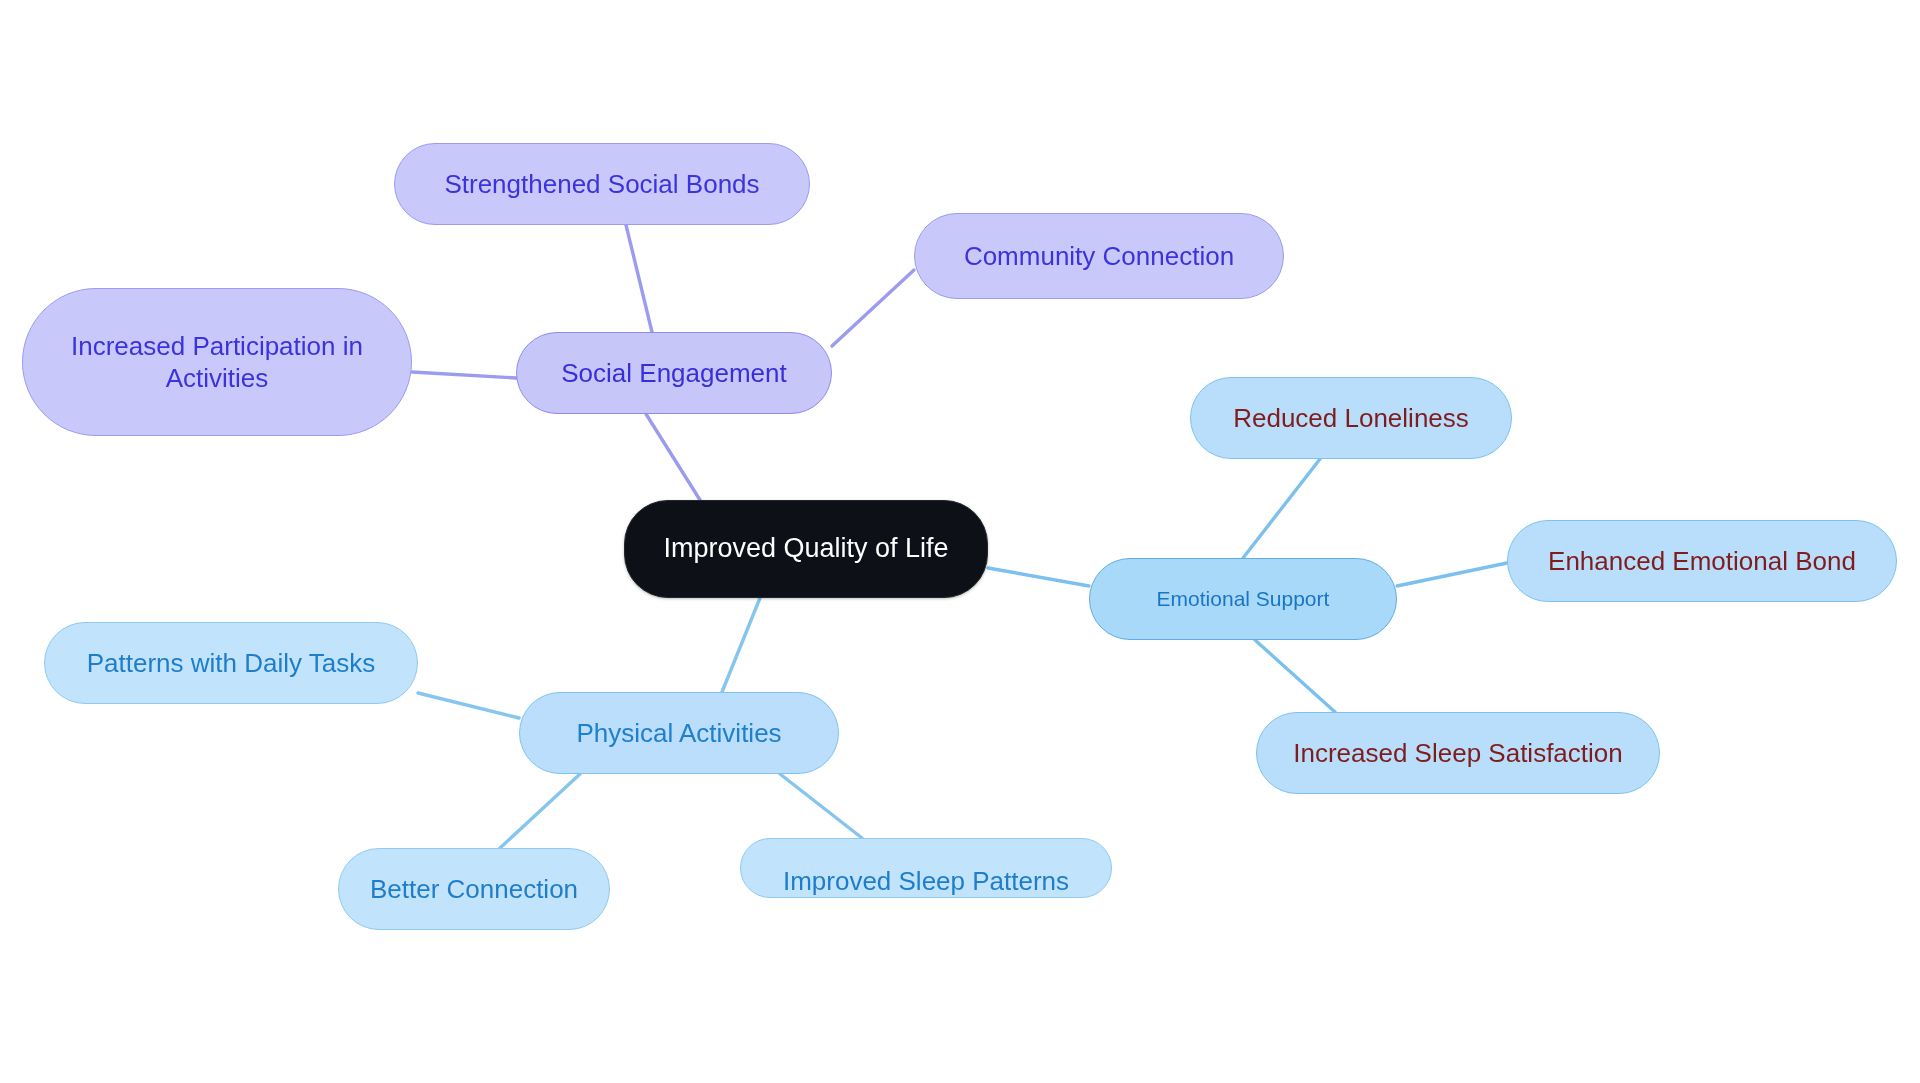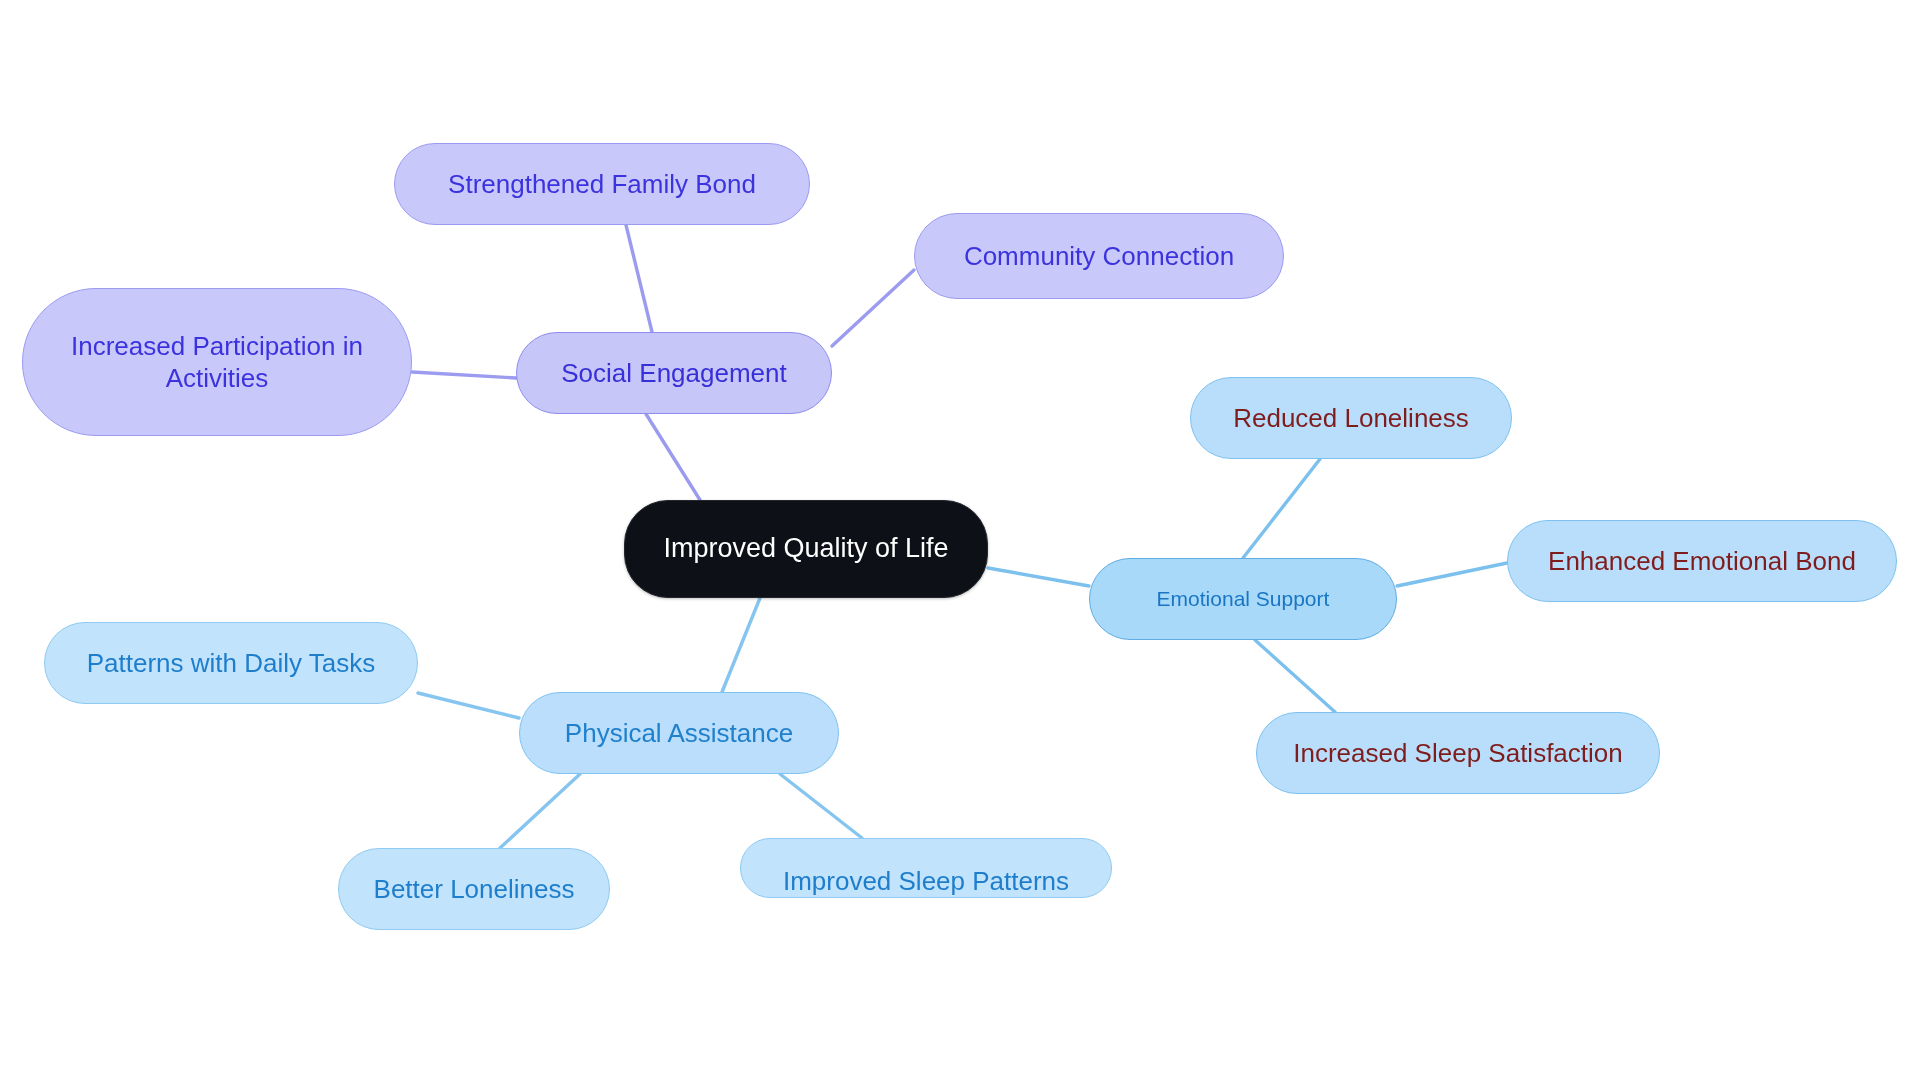--- a/index.html
+++ b/index.html
@@ -98,26 +98,26 @@
       <line x1="1397" y1="586" x2="1507" y2="563" stroke="#7cc0ee" stroke-width="3.4" stroke-linecap="round"></line>
       <line x1="1255" y1="640" x2="1335" y2="712" stroke="#7cc0ee" stroke-width="3.4" stroke-linecap="round"></line>
       <line x1="760" y1="598" x2="722" y2="692" stroke="#86c5f0" stroke-width="3.4" stroke-linecap="round"></line>
       <line x1="519" y1="718" x2="418" y2="693" stroke="#86c5f0" stroke-width="3.4" stroke-linecap="round"></line>
       <line x1="580" y1="774" x2="500" y2="848" stroke="#86c5f0" stroke-width="3.4" stroke-linecap="round"></line>
       <line x1="780" y1="774" x2="862" y2="838" stroke="#86c5f0" stroke-width="3.4" stroke-linecap="round"></line>
     </svg>
   <div id="node-layer">
       <div class="node node-root" style="left: 624px; top: 500px; width: 364px; height: 98px;"><span>Improved Quality of Life</span></div>
       <div class="node node-branch-purple" style="left: 516px; top: 332px; width: 316px; height: 82px;"><span>Social Engagement</span></div>
-      <div class="node node-leaf-purple" style="left: 394px; top: 143px; width: 416px; height: 82px;"><span>Strengthened Family Bond</span></div>
+      <div class="node node-leaf-purple" style="left: 394px; top: 143px; width: 416px; height: 82px;"><span>Strengthened Social Bonds</span></div>
       <div class="node node-leaf-purple" style="left: 914px; top: 213px; width: 370px; height: 86px;"><span>Community Connection</span></div>
       <div class="node node-leaf-purple" style="left: 22px; top: 288px; width: 390px; height: 148px;"><span>Increased Participation in
 Activities</span></div>
       <div class="node node-branch-blue" style="left: 1089px; top: 558px; width: 308px; height: 82px;"><span>Emotional Support</span></div>
       <div class="node node-leaf-blue" style="left: 1190px; top: 377px; width: 322px; height: 82px;"><span>Reduced Loneliness</span></div>
       <div class="node node-leaf-blue" style="left: 1507px; top: 520px; width: 390px; height: 82px;"><span>Enhanced Emotional Bond</span></div>
       <div class="node node-leaf-blue" style="left: 1256px; top: 712px; width: 404px; height: 82px;"><span>Increased Sleep Satisfaction</span></div>
-      <div class="node node-branch-blue-pale" style="left: 519px; top: 692px; width: 320px; height: 82px;"><span>Physical Assistance</span></div>
+      <div class="node node-branch-blue-pale" style="left: 519px; top: 692px; width: 320px; height: 82px;"><span>Physical Activities</span></div>
       <div class="node node-leaf-blue-pale" style="left: 44px; top: 622px; width: 374px; height: 82px;"><span>Patterns with Daily Tasks</span></div>
-      <div class="node node-leaf-blue-pale" style="left: 338px; top: 848px; width: 272px; height: 82px;"><span>Better Loneliness</span></div>
+      <div class="node node-leaf-blue-pale" style="left: 338px; top: 848px; width: 272px; height: 82px;"><span>Better Connection</span></div>
       <div class="node node-leaf-blue-pale" style="left: 740px; top: 838px; width: 372px; height: 60px; align-items: flex-end;"><span>Improved Sleep Patterns</span></div>
     </div>
 </div>
 
 </body></html>

